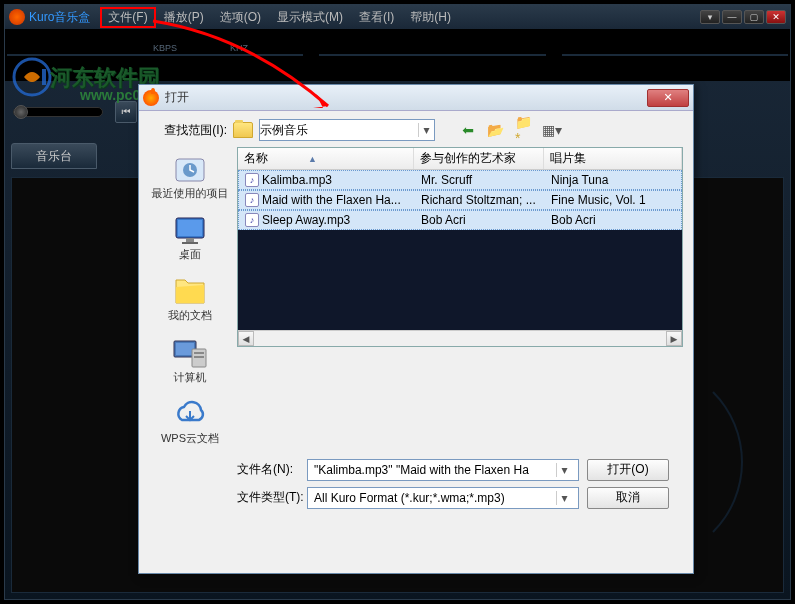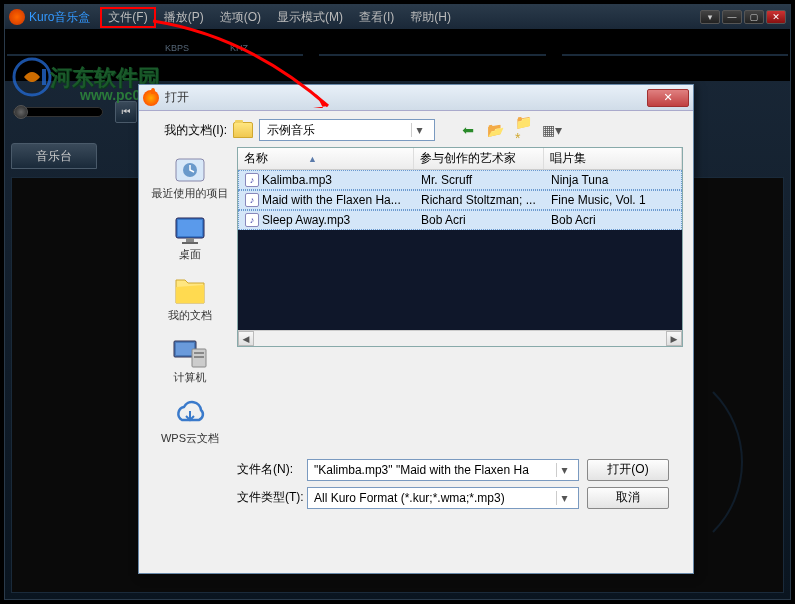--- a/index.html
+++ b/index.html
@@ -16,21 +16,21 @@
 .win-btn { width: 20px; height: 14px; background: linear-gradient(#444, #222); border: 1px solid #555; border-radius: 2px; display: flex; align-items: center; justify-content: center; font-size: 9px; color: #ccc; cursor: pointer; }
 .win-btn.close { background: linear-gradient(#cc3333, #881111); color: #fff; }
 
 .display-area { height: 52px; background: #000; display: flex; gap: 16px; padding: 2px; align-items: center; }
 .display-panel { flex: 1; background: linear-gradient(#0a1a2a, #000); border: 1px solid #1a2a3a; position: relative; }
 .display-panel.left { flex: 0 0 296px; }
 .watermark-logo { position: absolute; top: 2px; left: 4px; width: 50px; height: 40px; opacity: 0.8; }
 .watermark-text { position: absolute; top: 8px; left: 42px; color: #1a5a2a; font-size: 22px; font-weight: bold; text-shadow: 1px 1px 0 #0a3a1a; }
 .watermark-url { position: absolute; top: 32px; left: 72px; color: #2a7a3a; font-size: 14px; font-weight: bold; }
 .meter-label { position: absolute; bottom: 2px; color: #556677; font-size: 9px; }
-.meter-kbps { left: 157px; }
+.meter-kbps { left: 145px; }
 .meter-khz { left: 222px; }
 
 .controls-bar { height: 62px; padding: 10px 8px; display: flex; align-items: center; gap: 8px; }
 .seek-bar { width: 90px; height: 10px; background: #000; border-radius: 5px; border: 1px solid #333; position: relative; }
 .seek-thumb { position: absolute; left: 0; top: -3px; width: 14px; height: 14px; background: radial-gradient(#666, #222); border-radius: 50%; border: 1px solid #555; }
 .transport { display: flex; gap: 2px; margin-left: 4px; }
 .trans-btn { width: 22px; height: 22px; background: linear-gradient(#3a4a5a, #1a2a3a); border: 1px solid #4a5a6a; border-radius: 2px; display: flex; align-items: center; justify-content: center; color: #ccc; font-size: 10px; cursor: pointer; }
 
 .tab-bar { height: 26px; display: flex; padding-left: 6px; }
 .tab { padding: 4px 24px; background: linear-gradient(#3a4a5a, #1a2a3a); border: 1px solid #4a5a6a; border-radius: 3px 3px 0 0; color: #ccc; font-size: 12px; cursor: pointer; }
@@ -43,21 +43,21 @@
 .dlg-icon { width: 16px; height: 16px; background: radial-gradient(#ffaa00, #ff3300); border-radius: 50%; margin-right: 6px; position: relative; }
 .dlg-icon::after { content: ''; position: absolute; top: -2px; left: 8px; width: 4px; height: 6px; background: #ff6600; border-radius: 50% 50% 0 0; }
 .dlg-title { font-size: 12px; color: #333; }
 .dlg-close { margin-left: auto; width: 42px; height: 18px; background: linear-gradient(#e08080, #c04040); border: 1px solid #a03030; border-radius: 2px; display: flex; align-items: center; justify-content: center; color: #fff; font-size: 11px; cursor: pointer; }
 
 .dlg-body { padding: 8px 10px; }
 .lookin-row { display: flex; align-items: center; gap: 6px; margin-bottom: 6px; }
 .lookin-label { font-size: 12px; width: 78px; text-align: right; }
 .folder-icon-sm { width: 20px; height: 16px; background: linear-gradient(#ffe680, #f0c850); border-radius: 2px 2px 0 0; border: 1px solid #d0a830; position: relative; }
 .folder-icon-sm::before { content: ''; position: absolute; top: -3px; left: 1px; width: 8px; height: 3px; background: #f0d060; border-radius: 1px 1px 0 0; }
-.lookin-combo { flex: 1; max-width: 176px; height: 22px; border: 1px solid #7a9ac0; background: #fff; display: flex; align-items: center; padding: 0 7px; font-size: 12px; }
+.lookin-combo { flex: 1; max-width: 176px; height: 22px; border: 1px solid #7a9ac0; background: #fff; display: flex; align-items: center; padding: 0 0; font-size: 12px; }
 .combo-arrow { margin-left: auto; width: 16px; text-align: center; color: #555; border-left: 1px solid #ccc; }
 .toolbar-icons { display: flex; gap: 10px; margin-left: 18px; }
 .tb-icon { width: 18px; height: 18px; cursor: pointer; display: flex; align-items: center; justify-content: center; font-size: 14px; }
 
 .dlg-main { display: flex; gap: 6px; }
 .places-bar { width: 82px; display: flex; flex-direction: column; gap: 6px; padding-top: 2px; }
 .place-item { display: flex; flex-direction: column; align-items: center; gap: 2px; cursor: pointer; padding: 4px 0; }
 .place-icon { width: 36px; height: 32px; display: flex; align-items: center; justify-content: center; font-size: 28px; }
 .place-label { font-size: 11px; color: #333; text-align: center; line-height: 1.2; }
 
@@ -156,21 +156,21 @@
 </svg>
 
 <div class="dialog">
   <div class="dlg-titlebar">
     <div class="dlg-icon"></div>
     <span class="dlg-title">打开</span>
     <div class="dlg-close">✕</div>
   </div>
   <div class="dlg-body">
     <div class="lookin-row">
-      <span class="lookin-label">我的文档(I):</span>
+      <span class="lookin-label">查找范围(I):</span>
       <div class="folder-icon-sm"></div>
       <div class="lookin-combo">
         <span>示例音乐</span>
         <span class="combo-arrow">▾</span>
       </div>
       <div class="toolbar-icons">
         <span class="tb-icon" style="color:#2a8a2a">⬅</span>
         <span class="tb-icon" style="color:#d0a830">📂</span>
         <span class="tb-icon" style="color:#d0a830">📁*</span>
         <span class="tb-icon" style="color:#555">▦▾</span>

